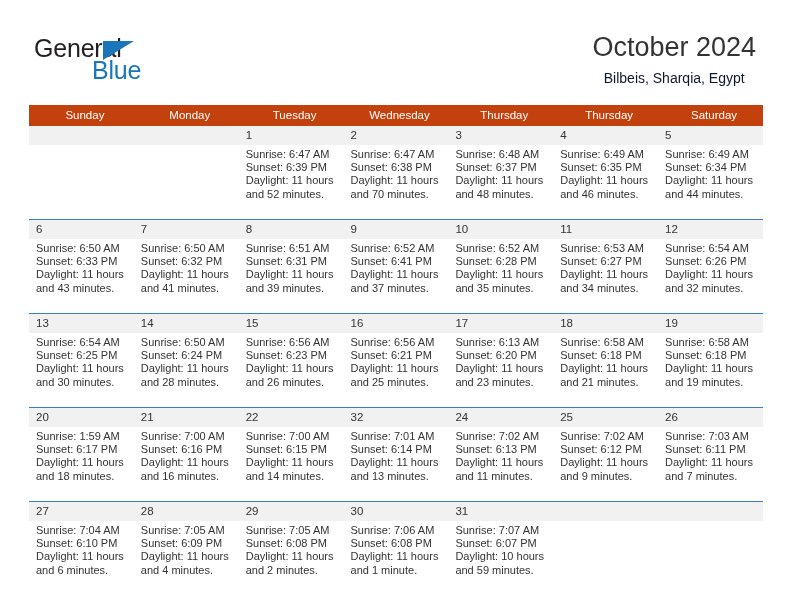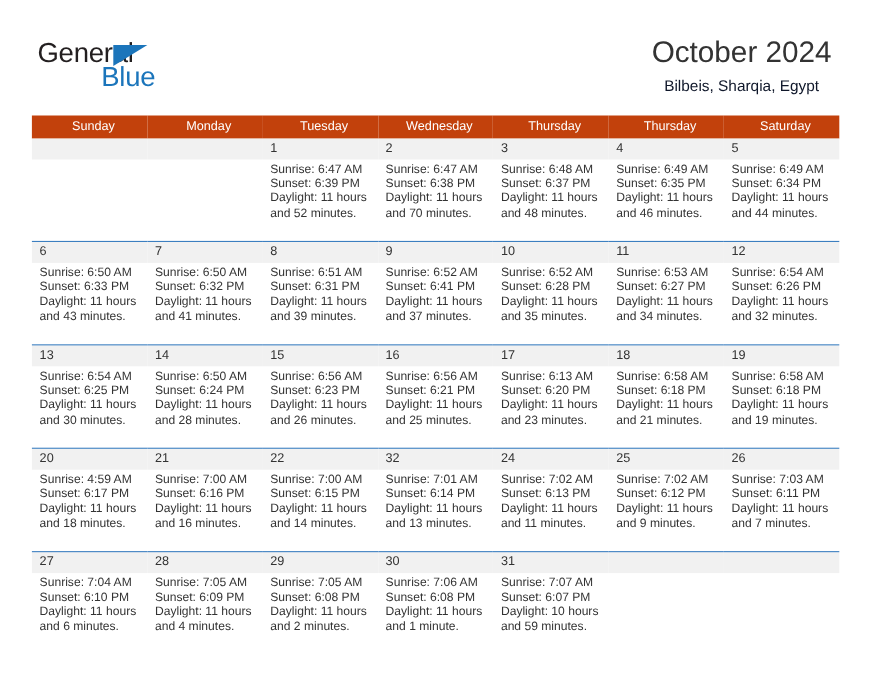--- a/index.html
+++ b/index.html
@@ -368,21 +368,21 @@
               <div>Sunset: 6:18 PM</div>
               <div>Daylight: 11 hours</div>
               <div>and 19 minutes.</div>
             </div>
           </td>
         </tr>
         <tr class="week-row">
           <td>
             <div class="daynum">20</div>
             <div class="dayinfo">
-              <div>Sunrise: 4:59 AM</div>
+              <div>Sunrise: 1:59 AM</div>
               <div>Sunset: 6:17 PM</div>
               <div>Daylight: 11 hours</div>
               <div>and 18 minutes.</div>
             </div>
           </td>
           <td>
             <div class="daynum">21</div>
             <div class="dayinfo">
               <div>Sunrise: 7:00 AM</div>
               <div>Sunset: 6:16 PM</div>

